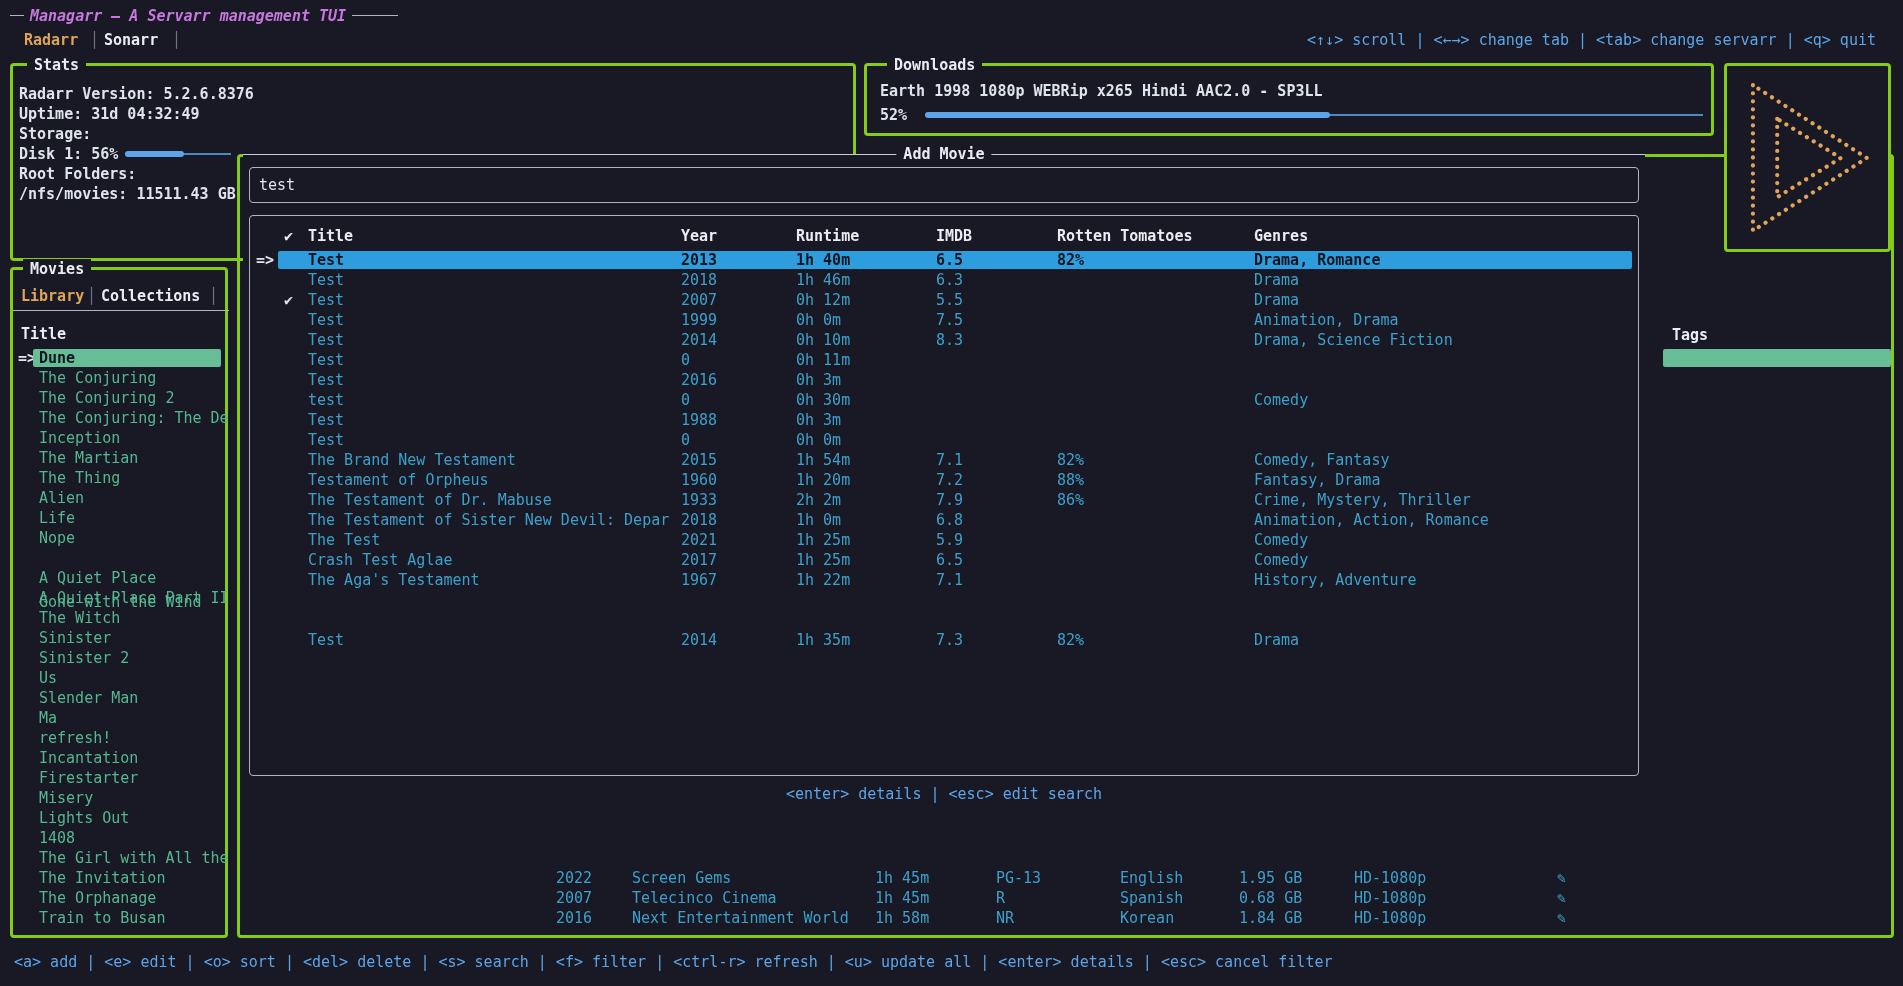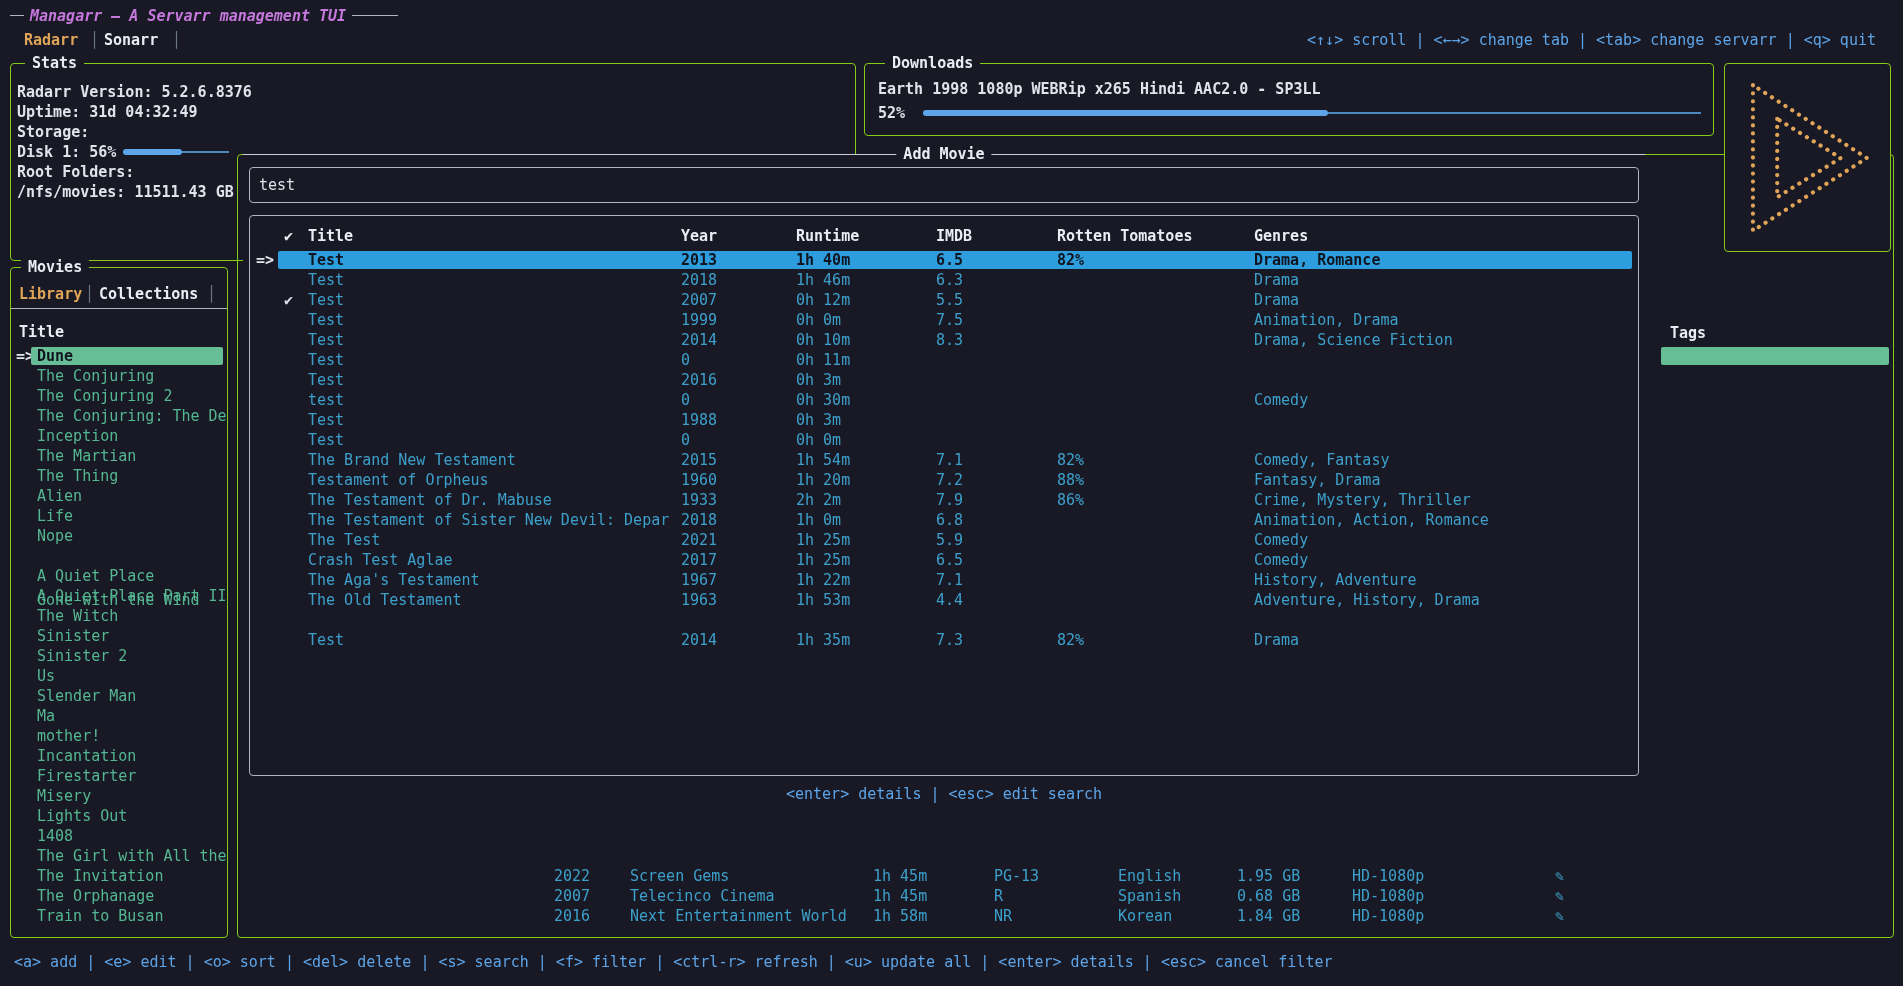--- a/index.html
+++ b/index.html
@@ -5,21 +5,21 @@
   *{margin:0;padding:0;box-sizing:border-box}
   html,body{width:1903px;height:986px}
   body{
     background:#181924;
     font-family:"DejaVu Sans Mono","Liberation Mono",monospace;
     font-size:15px;color:#dfe3ea;position:relative;overflow:hidden;
   }
   .abs{position:absolute}
   .line{position:absolute;height:20px;line-height:20px;white-space:pre}
   .bold{font-weight:bold}
-  .panel{position:absolute;border:1px solid #84cc16;border-radius:4px;background:transparent}
+  .panel{position:absolute;border:3px solid #84cc16;border-radius:4px;background:transparent}
   .ptitle{position:absolute;top:-11px;background:#181924;padding:0 7px;font-weight:bold;color:#e9ecf2;height:20px;line-height:20px;white-space:pre}
   .dash{position:absolute;height:1px;background:#aeb6c2}
   .vsep{color:#6d7686}
   .hint{color:#5da4e8;white-space:pre}
   .orange{color:#e0a458}
   .white{color:#e9ecf2}
   .magenta{color:#c678dd;font-style:italic;font-weight:bold}
 
   
   .track{position:absolute;height:20px}
@@ -205,21 +205,21 @@
       <div class="mv-row" style="top: 398px;">
         <span class="cell mv-title">Us</span>
       </div>
       <div class="mv-row" style="top: 418px;">
         <span class="cell mv-title">Slender Man</span>
       </div>
       <div class="mv-row" style="top: 438px;">
         <span class="cell mv-title">Ma</span>
       </div>
       <div class="mv-row" style="top: 458px;">
-        <span class="cell mv-title">mother!</span>
+        <span class="cell mv-title">refresh!</span>
       </div>
       <div class="mv-row" style="top: 478px;">
         <span class="cell mv-title">Incantation</span>
       </div>
       <div class="mv-row" style="top: 498px;">
         <span class="cell mv-title">Firestarter</span>
       </div>
       <div class="mv-row" style="top: 518px;">
         <span class="cell mv-title">Misery</span>
       </div>
@@ -372,27 +372,20 @@
           <span class="cell c-imdb">6.5</span>
           <span class="cell c-genres">Comedy</span>
         </div>
         <div class="am-row" style="top: 354px;">
           <span class="cell c-title">The Aga's Testament</span>
           <span class="cell c-year">1967</span>
           <span class="cell c-runtime">1h 22m</span>
           <span class="cell c-imdb">7.1</span>
           <span class="cell c-genres">History, Adventure</span>
         </div>
-        <div class="am-row" style="top: 374px;">
-          <span class="cell c-title">The Old Testament</span>
-          <span class="cell c-year">1963</span>
-          <span class="cell c-runtime">1h 53m</span>
-          <span class="cell c-imdb">4.4</span>
-          <span class="cell c-genres">Adventure, History, Drama</span>
-        </div>
         <div class="am-row" style="top: 414px;">
           <span class="cell c-title">Test</span>
           <span class="cell c-year">2014</span>
           <span class="cell c-runtime">1h 35m</span>
           <span class="cell c-imdb">7.3</span>
           <span class="cell c-rt">82%</span>
           <span class="cell c-genres">Drama</span>
         </div>
       </div>
   </div>

